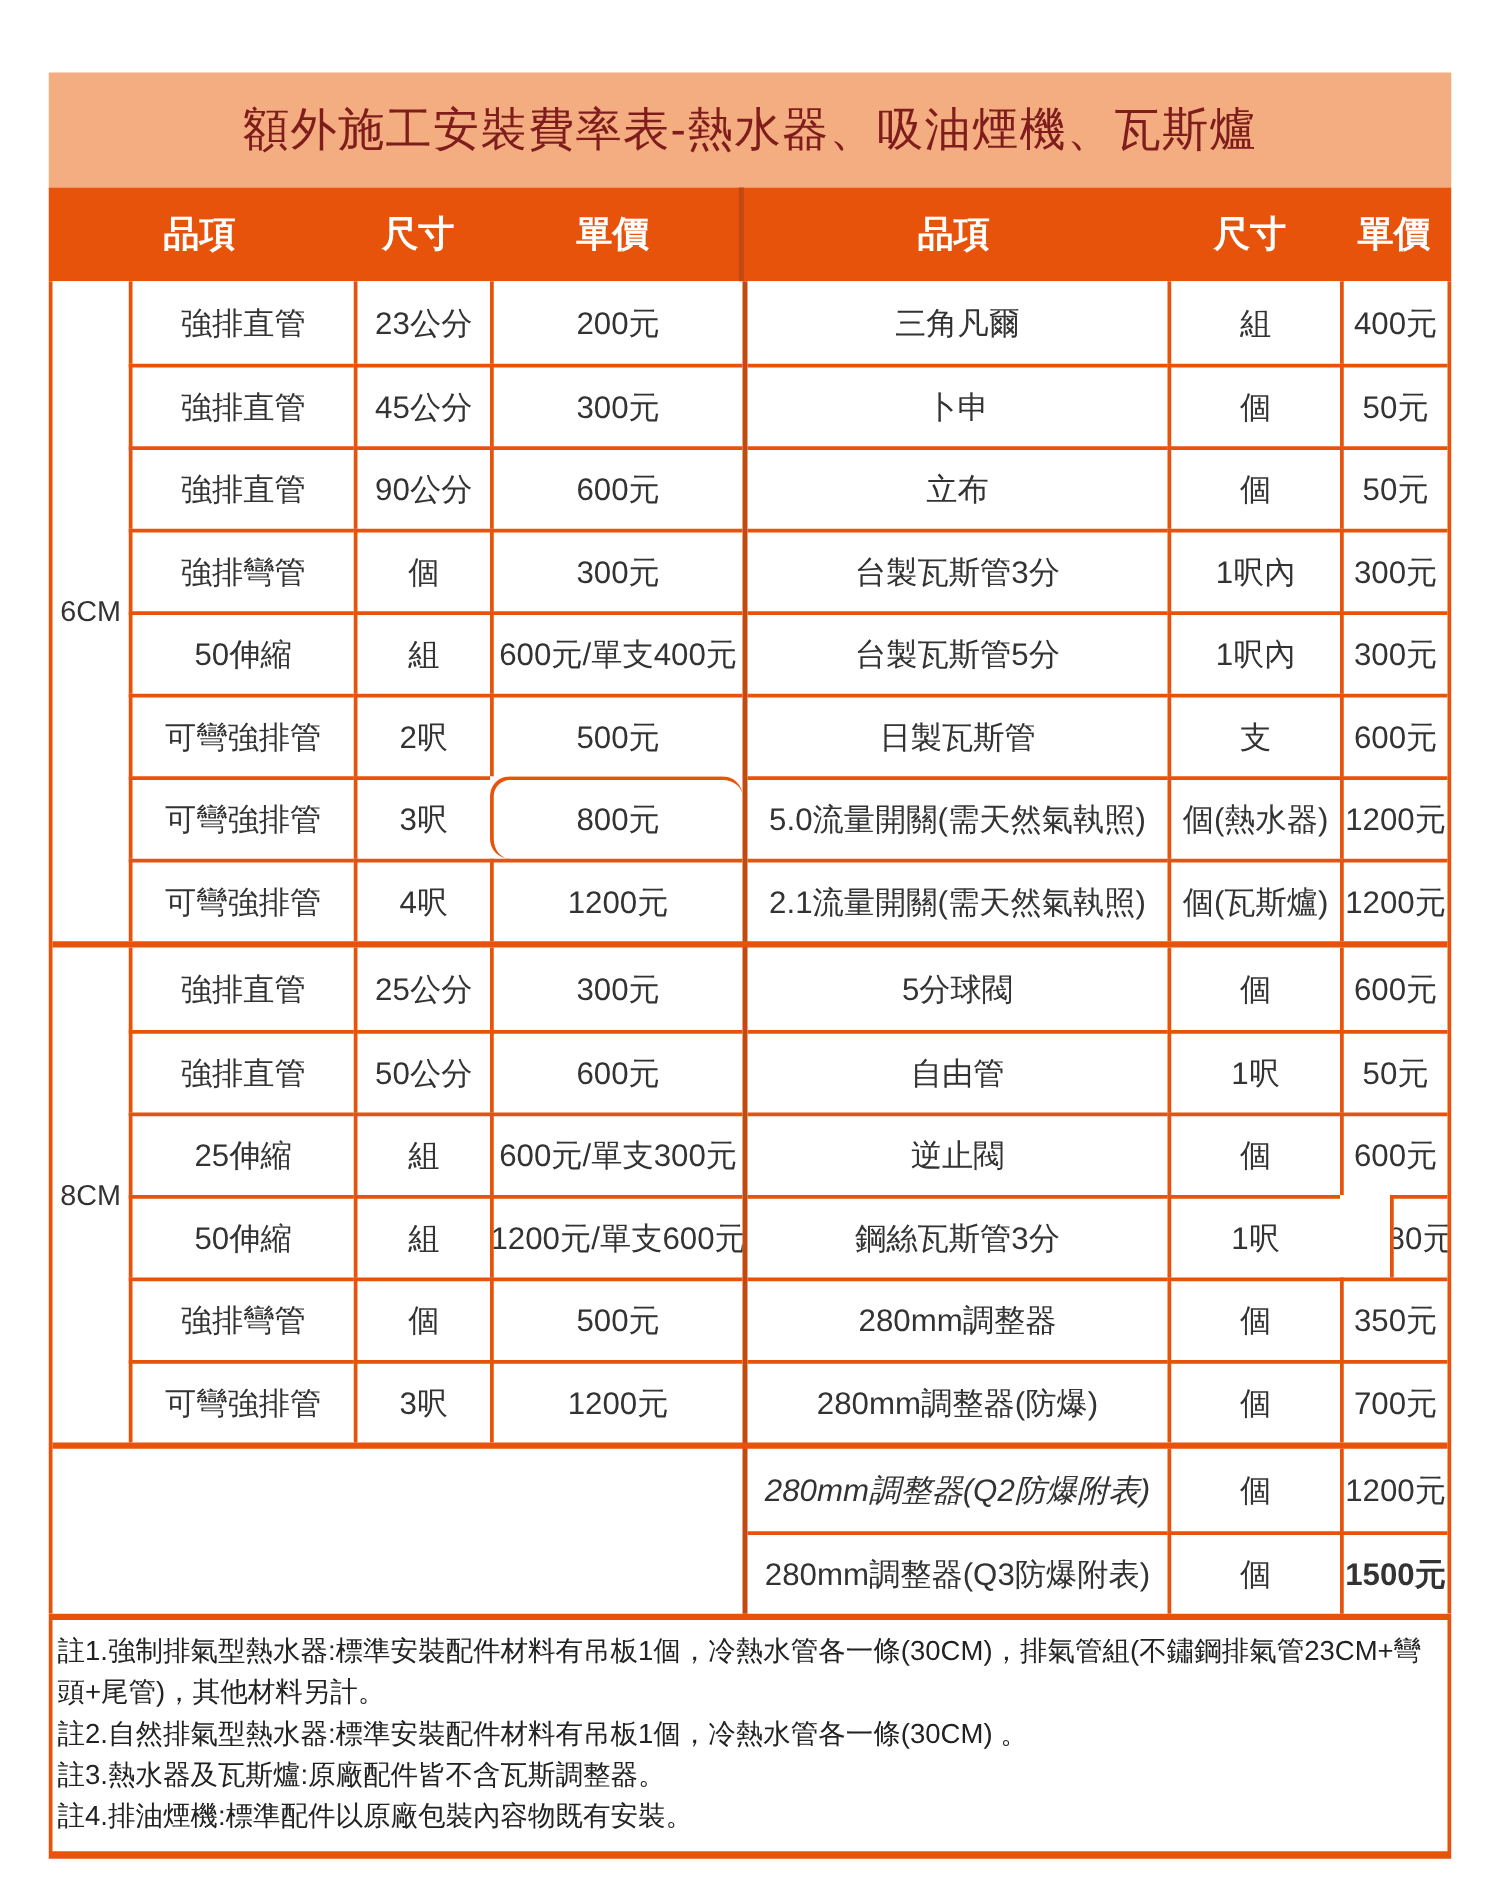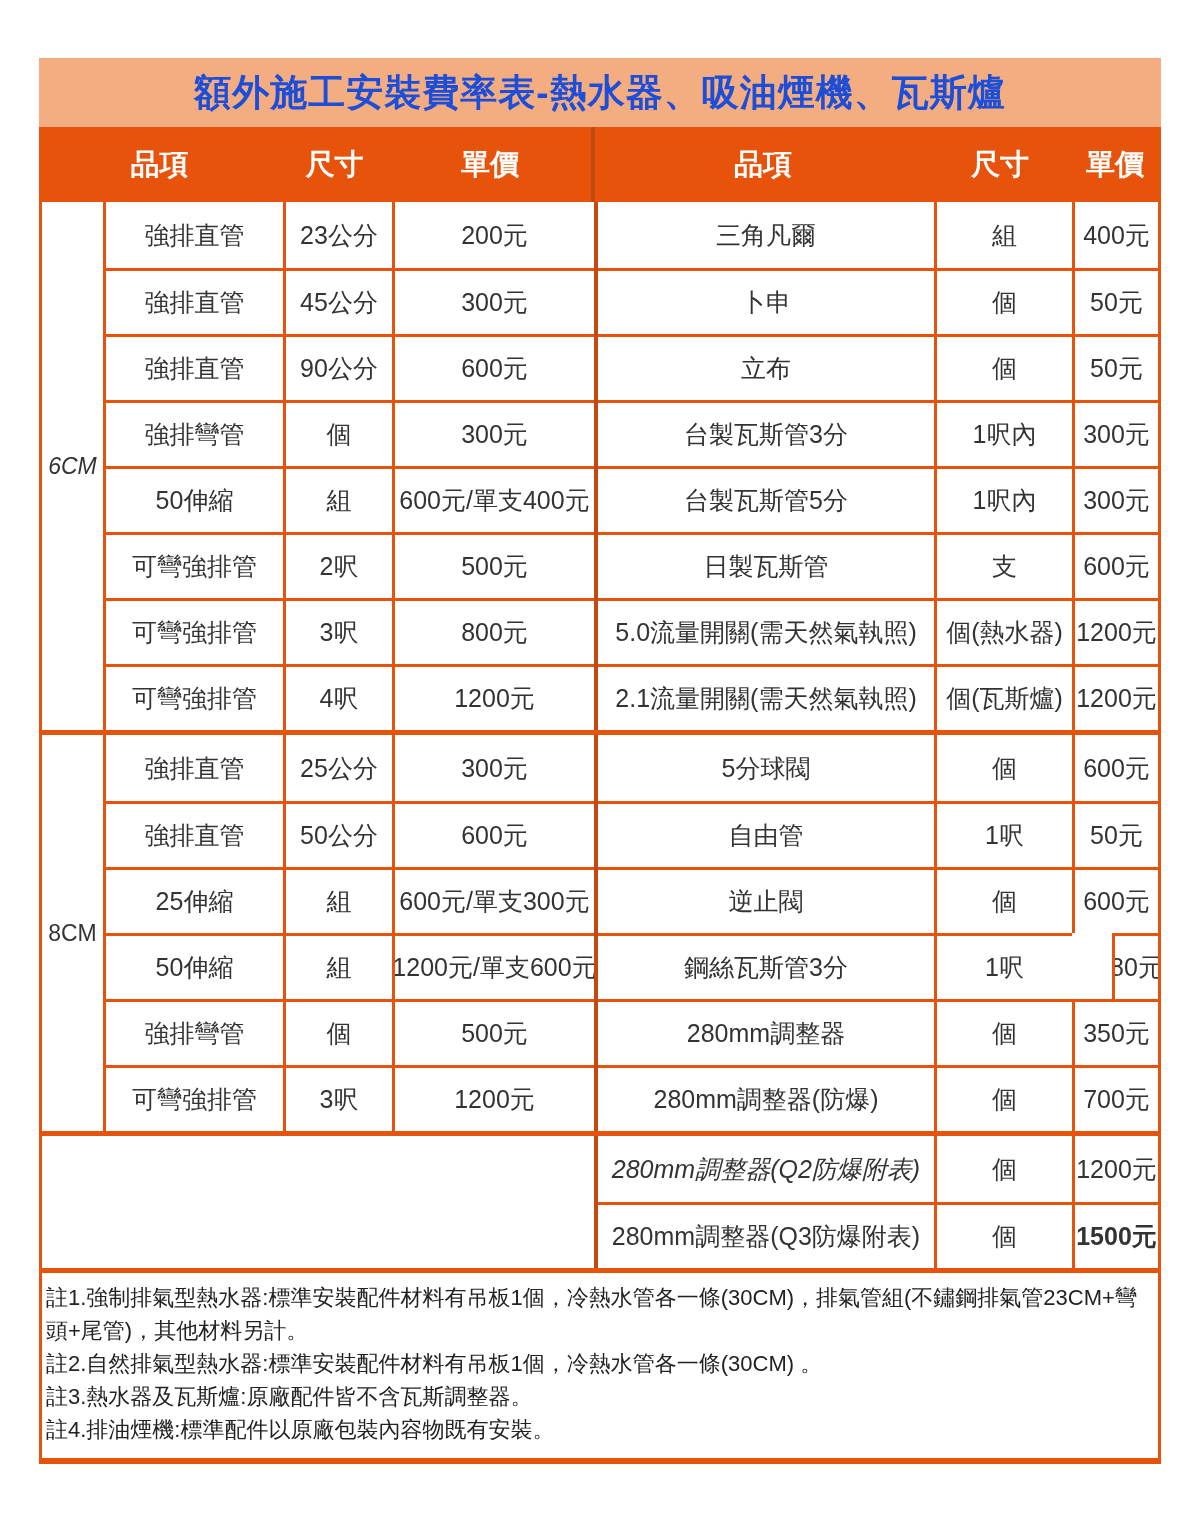--- a/index.html
+++ b/index.html
@@ -5,24 +5,24 @@
   * { box-sizing: border-box; }
   html, body { margin: 0; padding: 0; }
   body {
     width: 1200px; height: 1516px;
     background: #ffffff;
     font-family: "Liberation Sans", "DejaVu Sans", sans-serif;
   }
   .table-wrap { width: 1122px; margin: 58px auto 0; }
 
   .title-band {
-    height: 69px;
+    height: 92px;
     background: var(--title-bg, #F4AD80);
     display: flex; align-items: center; justify-content: center;
-    font-size: 37px; font-weight: bold; color: #1d4ed8;
+    font-size: 37px; font-weight: normal; color: #7f1d1d;
     letter-spacing: 1px;
   }
 
   .header-band {
     height: 75px;
     background: var(--accent, #E7530B);
     display: grid;
     grid-template-columns: 241px 109px 202px 4px 336px 138px 1fr;
     align-items: stretch;
     color: #ffffff; font-size: 29px; font-weight: bold;
@@ -74,42 +74,42 @@
     <div class="hcell">尺寸</div>
     <div class="hcell">單價</div>
     <div class="hdivider"></div>
     <div class="hcell">品項</div>
     <div class="hcell">尺寸</div>
     <div class="hcell">單價</div>
   </div>
 
   <div class="body-grid" id="body">
       <div class="vdivider" style="grid-area: 1 / 5 / 19;"></div>
-      <div class="cell group" style="grid-area: 1 / 1 / 9; font-style: italic;">6CM</div>
+      <div class="cell group" style="grid-area: 1 / 1 / 9;">6CM</div>
       <div class="cell bl" style="grid-area: 1 / 2;">強排直管</div>
       <div class="cell bl" style="grid-area: 1 / 3;">23公分</div>
       <div class="cell bl" style="grid-area: 1 / 4;">200元</div>
       <div class="cell bl bt" style="grid-area: 2 / 2;">強排直管</div>
       <div class="cell bl bt" style="grid-area: 2 / 3;">45公分</div>
       <div class="cell bl bt" style="grid-area: 2 / 4;">300元</div>
       <div class="cell bl bt" style="grid-area: 3 / 2;">強排直管</div>
       <div class="cell bl bt" style="grid-area: 3 / 3;">90公分</div>
       <div class="cell bl bt" style="grid-area: 3 / 4;">600元</div>
       <div class="cell bl bt" style="grid-area: 4 / 2;">強排彎管</div>
       <div class="cell bl bt" style="grid-area: 4 / 3;">個</div>
       <div class="cell bl bt" style="grid-area: 4 / 4;">300元</div>
       <div class="cell bl bt" style="grid-area: 5 / 2;">50伸縮</div>
       <div class="cell bl bt" style="grid-area: 5 / 3;">組</div>
       <div class="cell bl bt" style="grid-area: 5 / 4;">600元/單支400元</div>
       <div class="cell bl bt" style="grid-area: 6 / 2;">可彎強排管</div>
       <div class="cell bl bt" style="grid-area: 6 / 3;">2呎</div>
       <div class="cell bl bt" style="grid-area: 6 / 4;">500元</div>
       <div class="cell bl bt" style="grid-area: 7 / 2;">可彎強排管</div>
       <div class="cell bl bt" style="grid-area: 7 / 3;">3呎</div>
-      <div class="cell bl bt" style="grid-area: 7 / 4;">800元</div>
+      <div class="cell bl bt" style="grid-area: 7 / 4; border-radius: 16px;">800元</div>
       <div class="cell bl bt" style="grid-area: 8 / 2;">可彎強排管</div>
       <div class="cell bl bt" style="grid-area: 8 / 3;">4呎</div>
       <div class="cell bl bt" style="grid-area: 8 / 4;">1200元</div>
       <div class="cell group" style="grid-area: 10 / 1 / 16;">8CM</div>
       <div class="cell bl" style="grid-area: 10 / 2;">強排直管</div>
       <div class="cell bl" style="grid-area: 10 / 3;">25公分</div>
       <div class="cell bl" style="grid-area: 10 / 4;">300元</div>
       <div class="cell bl bt" style="grid-area: 11 / 2;">強排直管</div>
       <div class="cell bl bt" style="grid-area: 11 / 3;">50公分</div>
       <div class="cell bl bt" style="grid-area: 11 / 4;">600元</div>

